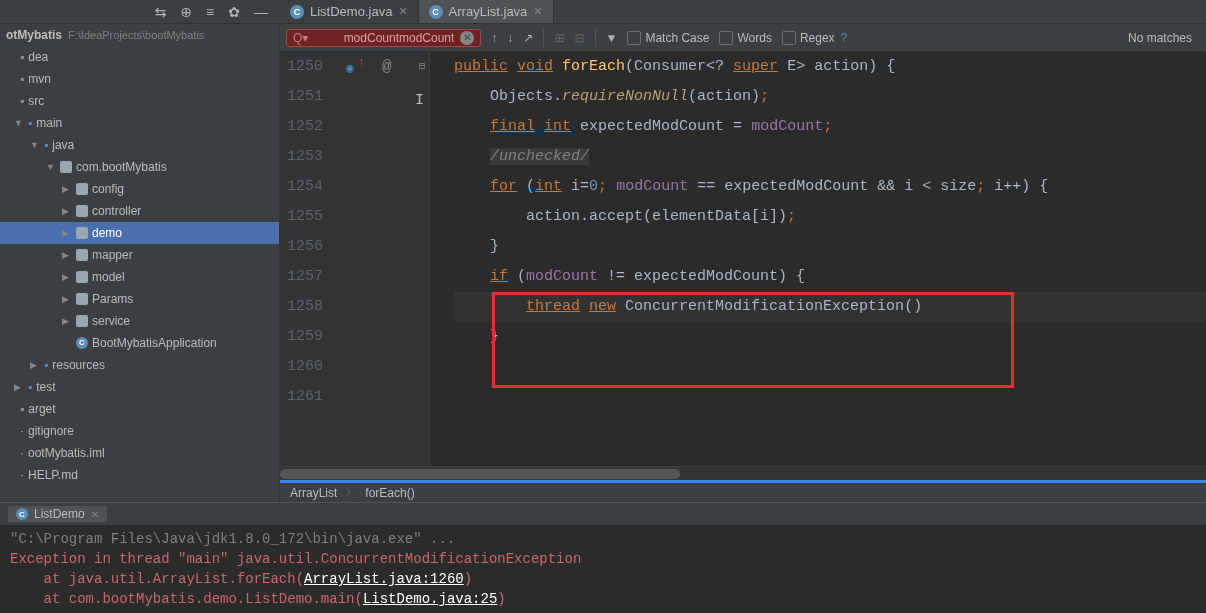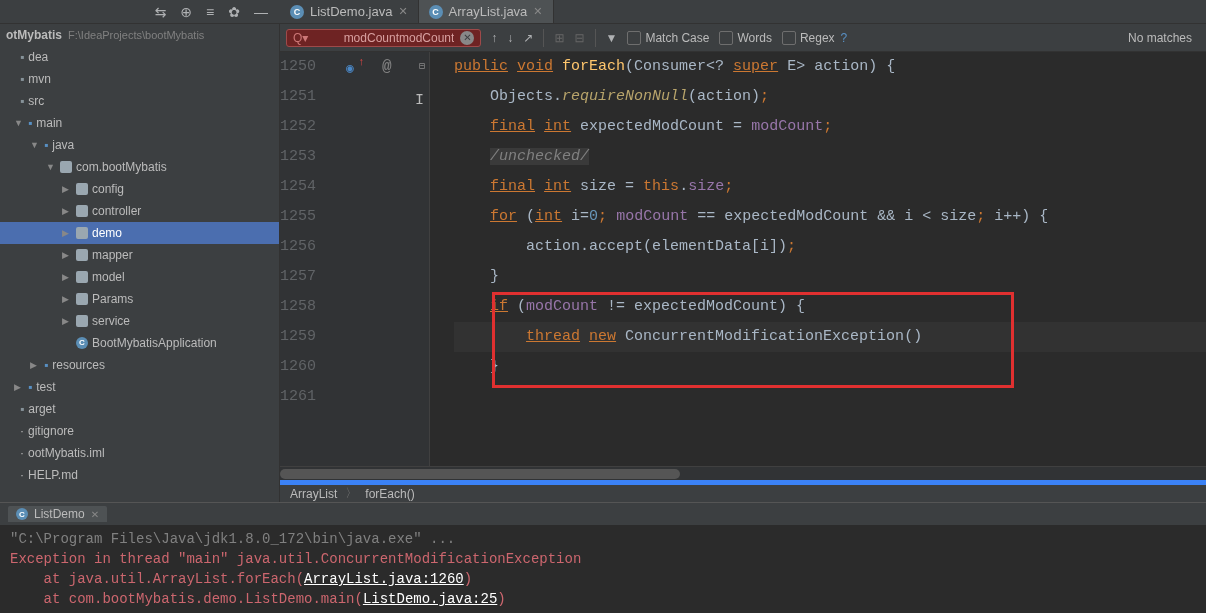--- a/index.html
+++ b/index.html
@@ -44,21 +44,21 @@
 .search-icon { color: #c77; font-size: 12px; }
 .search-close { background: #888; color: #3c3f41; border-radius: 50%; width: 14px; height: 14px; display: inline-flex; align-items: center; justify-content: center; font-size: 10px; cursor: pointer; }
 .toolbar-icons { display: flex; gap: 10px; color: #afb1b3; align-items: center; }
 .toolbar-icons span { cursor: pointer; }
 .sep { width: 1px; height: 18px; background: #555; }
 .check-option { display: flex; align-items: center; gap: 4px; color: #bbbbbb; }
 .chk { width: 14px; height: 14px; border: 1px solid #6e6e6e; border-radius: 2px; display: inline-block; }
 .q { color: #5890c4; margin-left: 2px; }
 .nomatch { margin-left: auto; margin-right: 8px; color: #bbbbbb; }
 .editor-body { flex: 1; display: flex; overflow: hidden; font-family: Consolas, "Courier New", monospace; font-size: 15px; }
-.gutter { width: 60px; background: #313335; color: #606366; text-align: left; padding-right: 10px; line-height: 30px; flex-shrink: 0; }
+.gutter { width: 60px; background: #313335; color: #606366; text-align: center; padding-right: 10px; line-height: 30px; flex-shrink: 0; }
 .gutter div { height: 30px; }
 .markers { width: 90px; background: #313335; flex-shrink: 0; position: relative; border-right: 1px solid #404040; }
 .marker-o { position: absolute; left: 6px; top: 8px; color: #4a88c7; font-size: 13px; }
 .marker-at { position: absolute; left: 42px; top: 6px; color: #808080; font-size: 16px; font-weight: bold; }
 .marker-collapse { position: absolute; right: 4px; top: 8px; color: #888; font-size: 10px; }
 .marker-up { position: absolute; left: 18px; top: 4px; color: #d44; font-size: 11px; }
 .code { flex: 1; line-height: 30px; padding-left: 24px; overflow-x: auto; position: relative; }
 .code-line { height: 30px; white-space: pre; }
 .hl-line { background: #323232; }
 .kw { color: #cc7832; text-decoration: underline; }
@@ -68,21 +68,21 @@
 .comment { color: #808080; font-style: italic; }
 .param { color: #a9b7c6; }
 .field { color: #9876aa; }
 .methodcall { color: #b8a46b; font-style: italic; }
 .punct { color: #cc7832; }
 .paren { color: #a9b7c6; }
 .this { color: #cc7832; }
 .redbox { position: absolute; border: 3px solid #e03030; top: 240px; left: 62px; width: 522px; height: 96px; pointer-events: none; }
 .scroll-h { height: 14px; background: #313335; border-top: 1px solid #404040; position: relative; }
 .scroll-h-thumb { position: absolute; left: 0; top: 2px; height: 10px; width: 400px; background: #555; border-radius: 5px; }
-.breadcrumb { height: 22px; background: #3c3f41; border-top: 5px solid #3b82f6; display: flex; align-items: center; padding: 0 10px; gap: 8px; font-size: 12px; color: #bbbbbb; }
+.breadcrumb { height: 22px; background: #3c3f41; border-top: 3px solid #3b82f6; display: flex; align-items: center; padding: 0 10px; gap: 8px; font-size: 12px; color: #bbbbbb; }
 .breadcrumb .sep2 { color: #777; }
 .console-area { background: #2b2b2b; border-top: 1px solid #555; }
 .console-tabs { height: 22px; background: #3c3f41; display: flex; align-items: center; padding: 0 8px; gap: 6px; font-size: 12px; }
 .console-tab { background: #4e5254; padding: 1px 8px; border-radius: 2px 2px 0 0; color: #bbb; display: flex; align-items: center; gap: 6px; }
 .console-out { padding: 4px 10px; font-family: Consolas, "Courier New", monospace; font-size: 14px; line-height: 20px; white-space: pre; }
 .cmd { color: #808080; }
 .err { color: #cc666e; }
 .link { color: #ffffff; text-decoration: underline; }
 .cursor-line { position: absolute; top: 38px; left: 6px; color: #bbb; }
 </style>
@@ -276,21 +276,20 @@
           <span class="marker-at">@</span>
           <span class="marker-collapse">⊟</span>
           <span class="cursor-line" style="top:40px;left:75px;">I</span>
         </div>
         <div class="code" id="code">
           <div class="redbox"></div>
         <div class="code-line"><span class="kw">public</span> <span class="kw">void</span> <span class="method">forEach</span><span class="paren">(Consumer&lt;? </span><span class="kw">super</span><span class="paren"> E&gt; action) {</span></div>
             <div class="code-line">    <span class="type">Objects</span>.<span class="methodcall">requireNonNull</span><span class="paren">(action)</span><span class="punct">;</span></div>
             <div class="code-line">    <span class="kw">final</span> <span class="kw">int</span> <span class="param">expectedModCount</span> = <span class="field">modCount</span><span class="punct">;</span></div>
             <div class="code-line">    <span class="comment" style="background:#3a3a3a">/unchecked/</span></div>
-            <div class="code-line">    <span class="kw">final</span> <span class="kw">int</span> <span class="param">size</span> = <span class="this">this</span>.<span class="field">size</span><span class="punct">;</span></div>
             <div class="code-line">    <span class="kw">for</span> <span class="paren">(</span><span class="kw">int</span> i=<span class="num">0</span><span class="punct">;</span> <span class="field">modCount</span> == expectedModCount &amp;&amp; i &lt; size<span class="punct">;</span> i++<span class="paren">) {</span></div>
             <div class="code-line">        action.<span class="type">accept</span><span class="paren">(elementData[i])</span><span class="punct">;</span></div>
             <div class="code-line">    <span class="paren">}</span></div>
             <div class="code-line">    <span class="kw">if</span> <span class="paren">(</span><span class="field">modCount</span> != expectedModCount<span class="paren">) {</span></div>
             <div class="code-line hl-line">        <span class="kw">thread</span> <span class="kw">new</span> <span class="type">ConcurrentModificationException</span><span class="paren">()</span></div>
             <div class="code-line">    <span class="paren">}</span></div>
           </div>
       </div>
       <div class="scroll-h">
         <div class="scroll-h-thumb"></div>

